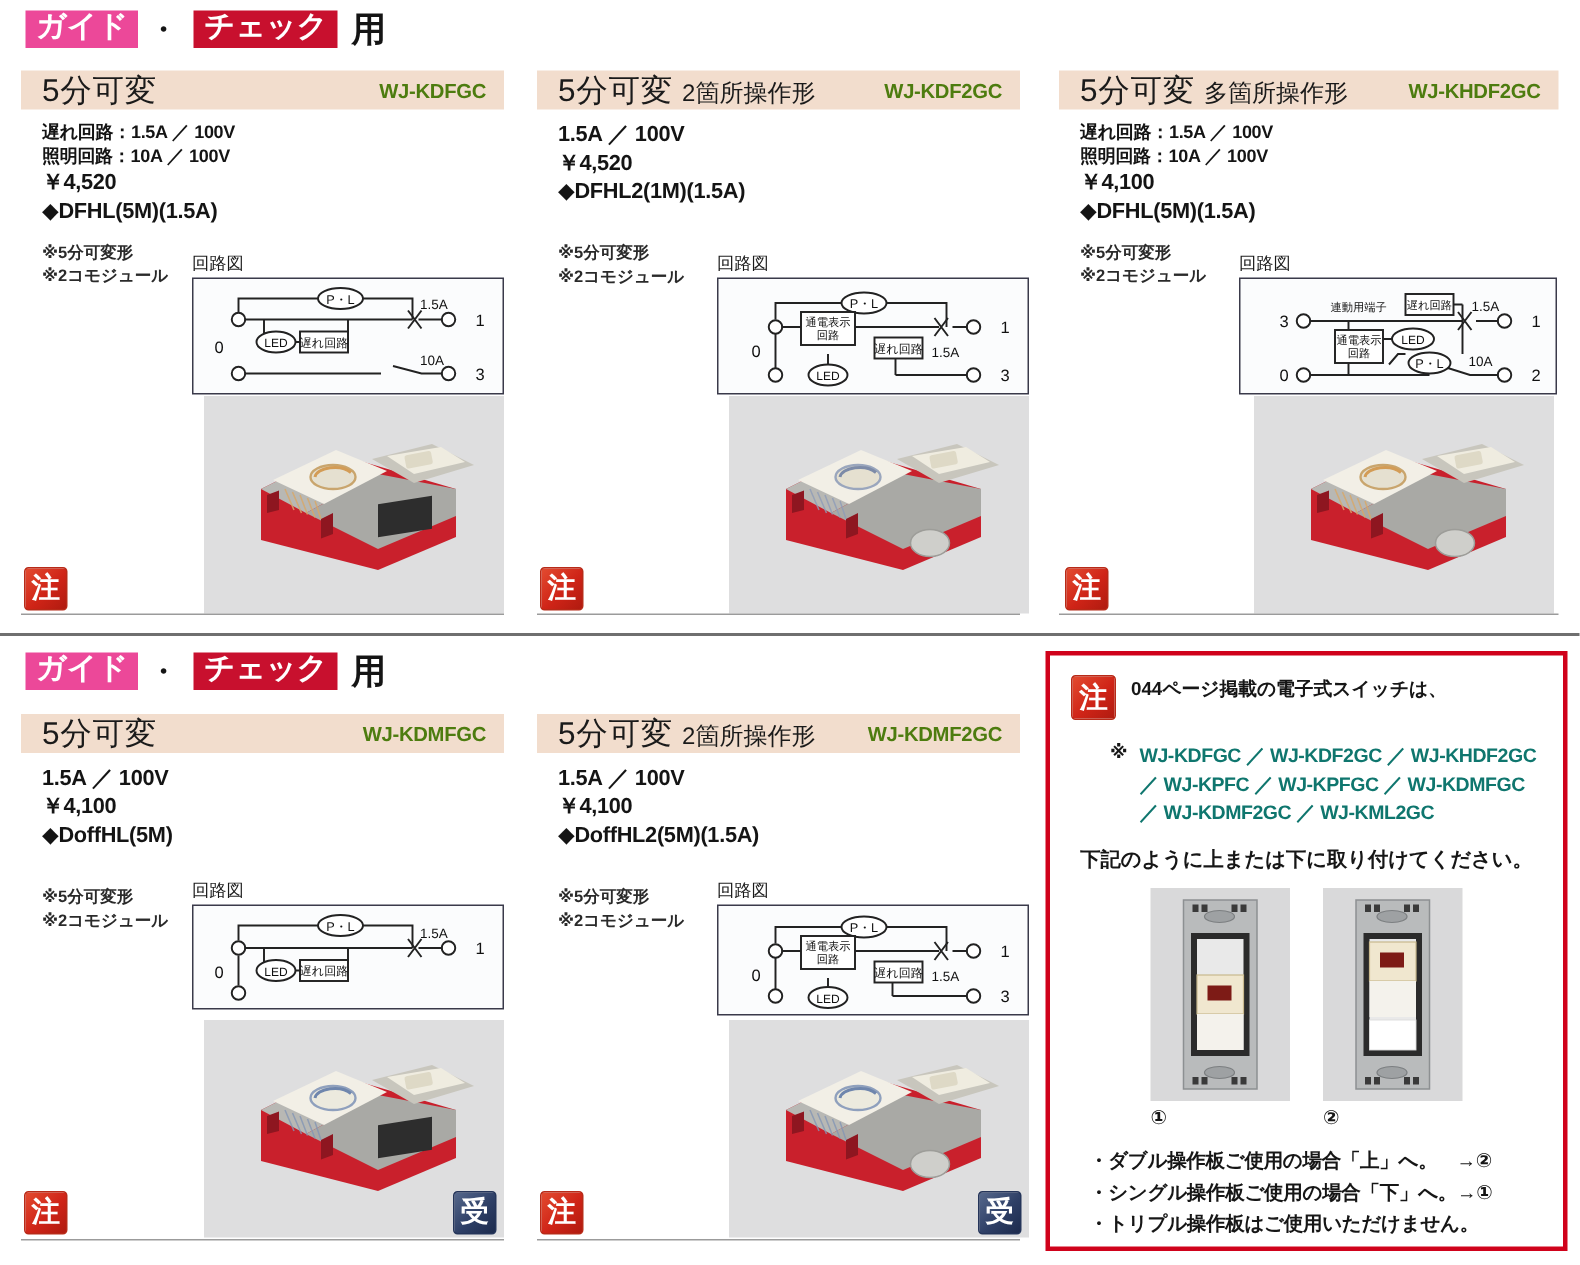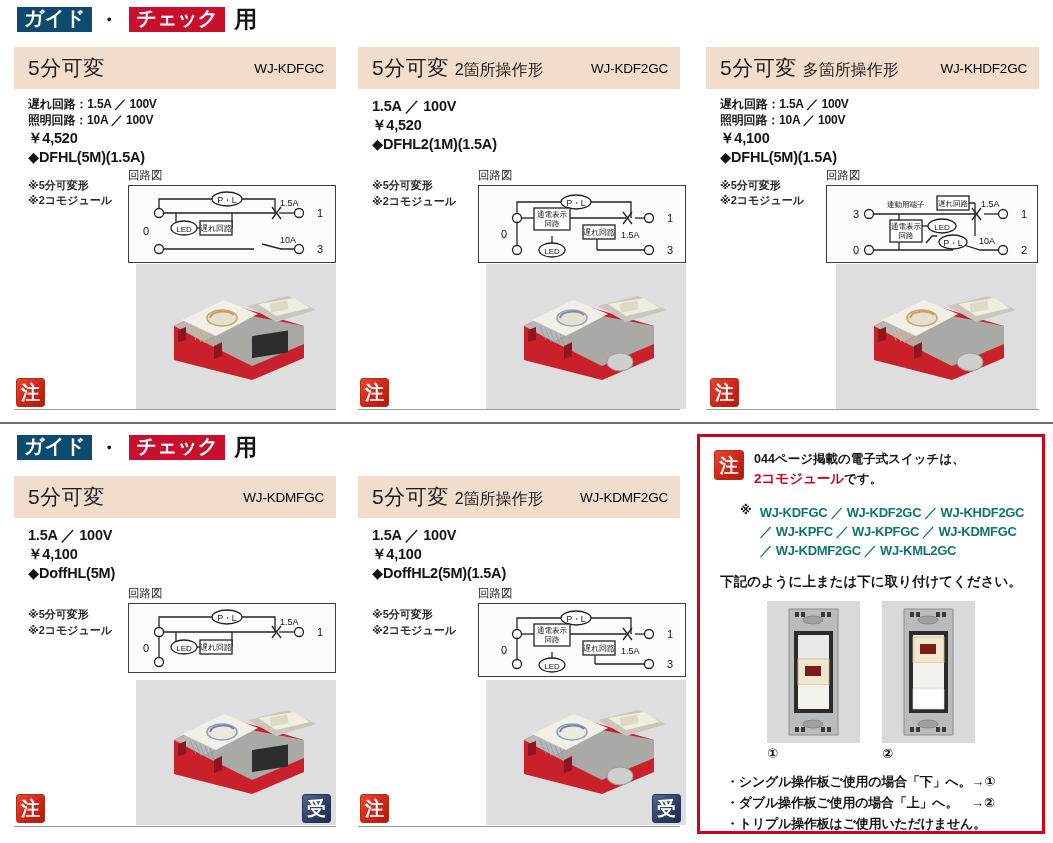--- a/index.html
+++ b/index.html
@@ -29,49 +29,49 @@
   .tag {
     display: inline-block;
     font-size: 20px;
     font-weight: 700;
     color: #ffffff;
     padding: 1px 7px 3px 7px;
     margin-left: 7px;
     line-height: 1.05;
     letter-spacing: 0px;
   }
-  .tag.green { background: #0c4a6e; }
+  .tag.green { background: #ec4899; }
   .tag.red { background: #c8102e; }
   .sep {
     font-size: 19px;
     font-weight: 700;
     margin: 0 4px 0 7px;
     color: #141414;
   }
   .yo {
     font-size: 23px;
     font-weight: 700;
     margin-left: 9px;
     color: #141414;
   }
 
   
   .col { position: absolute; }
   .bar {
     background: #f2ddcd;
-    height: 42px;
+    height: 26px;
     display: flex;
     align-items: center;
     padding: 0 12px 0 14px;
     justify-content: space-between;
   }
   .bar-left { display: flex; align-items: baseline; white-space: nowrap; }
   .bar-name { font-size: 21px; color: #1a1a1a; letter-spacing: 0.5px; }
   .bar-sub { font-size: 16px; color: #1a1a1a; margin-left: 6px; font-weight: 500; }
-  .bar-code { font-size: 13.5px; font-weight: 400; color: #000000; letter-spacing: -0.2px; }
+  .bar-code { font-size: 13.5px; font-weight: 700; color: #4d7c0f; letter-spacing: -0.2px; }
 
   .specs { padding: 8px 0 0 14px; }
   .spec-line { font-size: 14.5px; font-weight: 700; color: #141414; line-height: 1.32; letter-spacing: -0.2px; }
   .spec-line.jp { font-size: 12px; }
   .notes { margin-top: 11px; }
   .note-line { font-size: 11px; color: #2a2a2a; line-height: 1.4; font-weight: 600; }
 
   
   .circuit { position: absolute; }
   .circuit-label { font-size: 11.5px; font-weight: 400; color: #1a1a1a; margin-bottom: 2px; }
@@ -592,23 +592,20 @@
   <div class="badge uke" style="left:652px; top:794px;">受</div>
 
   <div class="hrule" style="left:14px; top:826px; width:322px;"></div>
   <div class="hrule" style="left:358px; top:826px; width:322px;"></div>
 
   <div class="notebox" style="left:697px; top:434px; width:348px; height:400px;">
     <div class="nb-head">
       <div class="badge chu" style="position:relative; left:0; top:0; width:30px; height:30px; flex:0 0 30px;">注</div>
       <div class="nb-head-text">
         <div class="nb-l1">044ページ掲載の電子式スイッチは、</div>
-        <div class="nb-l2">
-          <span>2コモジュール</span><span class="blk">です。</span>
-        </div>
       </div>
     </div>
 
     <div class="nb-codes">
       <div class="nb-kome">※</div>
       <div>
         <div class="nb-code-line">WJ-KDFGC ／ WJ-KDF2GC ／ WJ-KHDF2GC</div>
         <div class="nb-code-line">／ WJ-KPFC ／ WJ-KPFGC ／ WJ-KDMFGC</div>
         <div class="nb-code-line">／ WJ-KDMF2GC ／ WJ-KML2GC</div>
       </div>
@@ -664,19 +661,19 @@
             <rect x="38" y="43" width="16" height="10" fill="#7d1b16"></rect>
             <rect x="31" y="62" width="31" height="24" fill="#f4f2ec"></rect>
             <rect x="31" y="88" width="31" height="20" fill="#ffffff" stroke="#dcdcdc" stroke-width="0.6"></rect>
           </svg>
         </div>
         <div class="nb-fig-cap">②</div>
       </div>
     </div>
 
     <div class="nb-bullets">
+      <div class="nb-bullet">・ダブル操作板ご使用の場合「上」へ。　→②</div>
       <div class="nb-bullet">・シングル操作板ご使用の場合「下」へ。→①</div>
-      <div class="nb-bullet">・ダブル操作板ご使用の場合「上」へ。　→②</div>
       <div class="nb-bullet">・トリプル操作板はご使用いただけません。</div>
     </div>
   </div>
 
 </div>
 
 </body></html>

